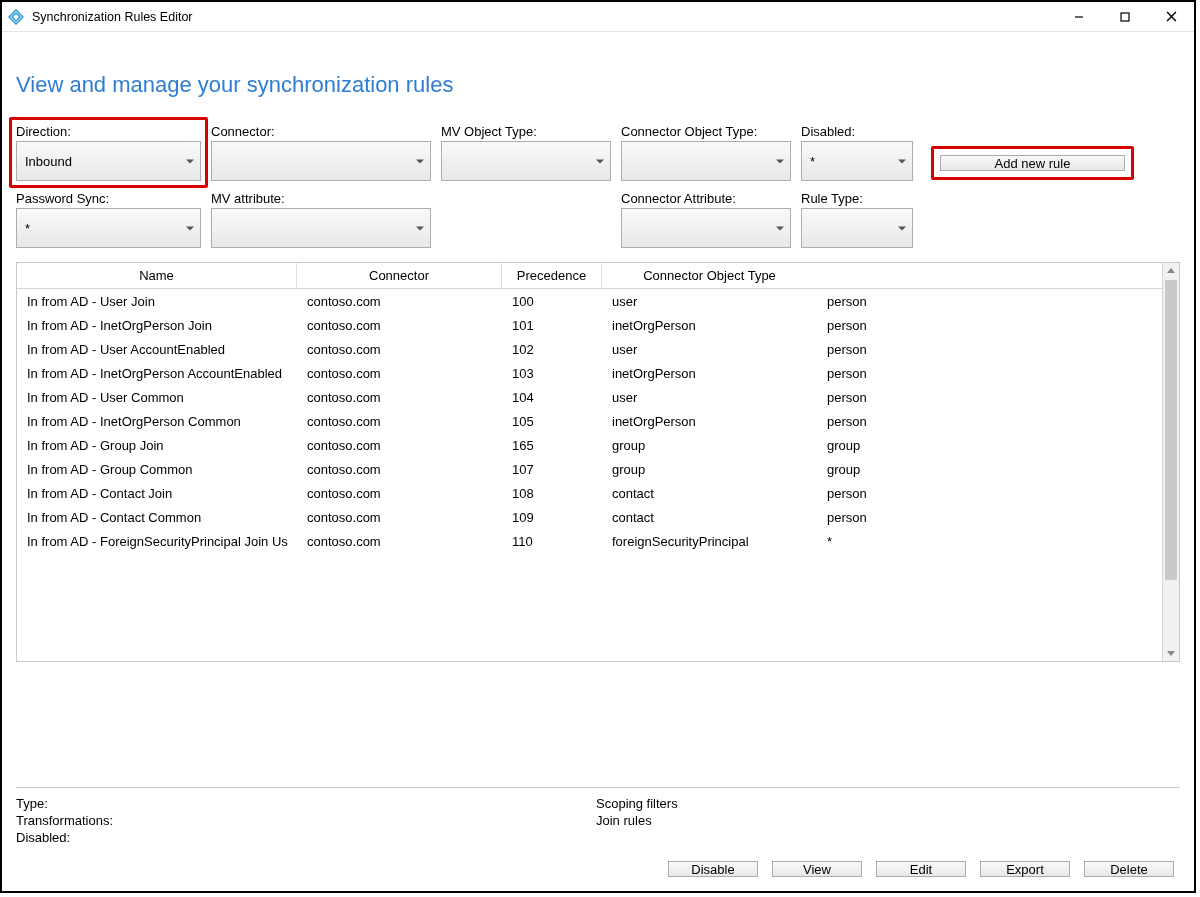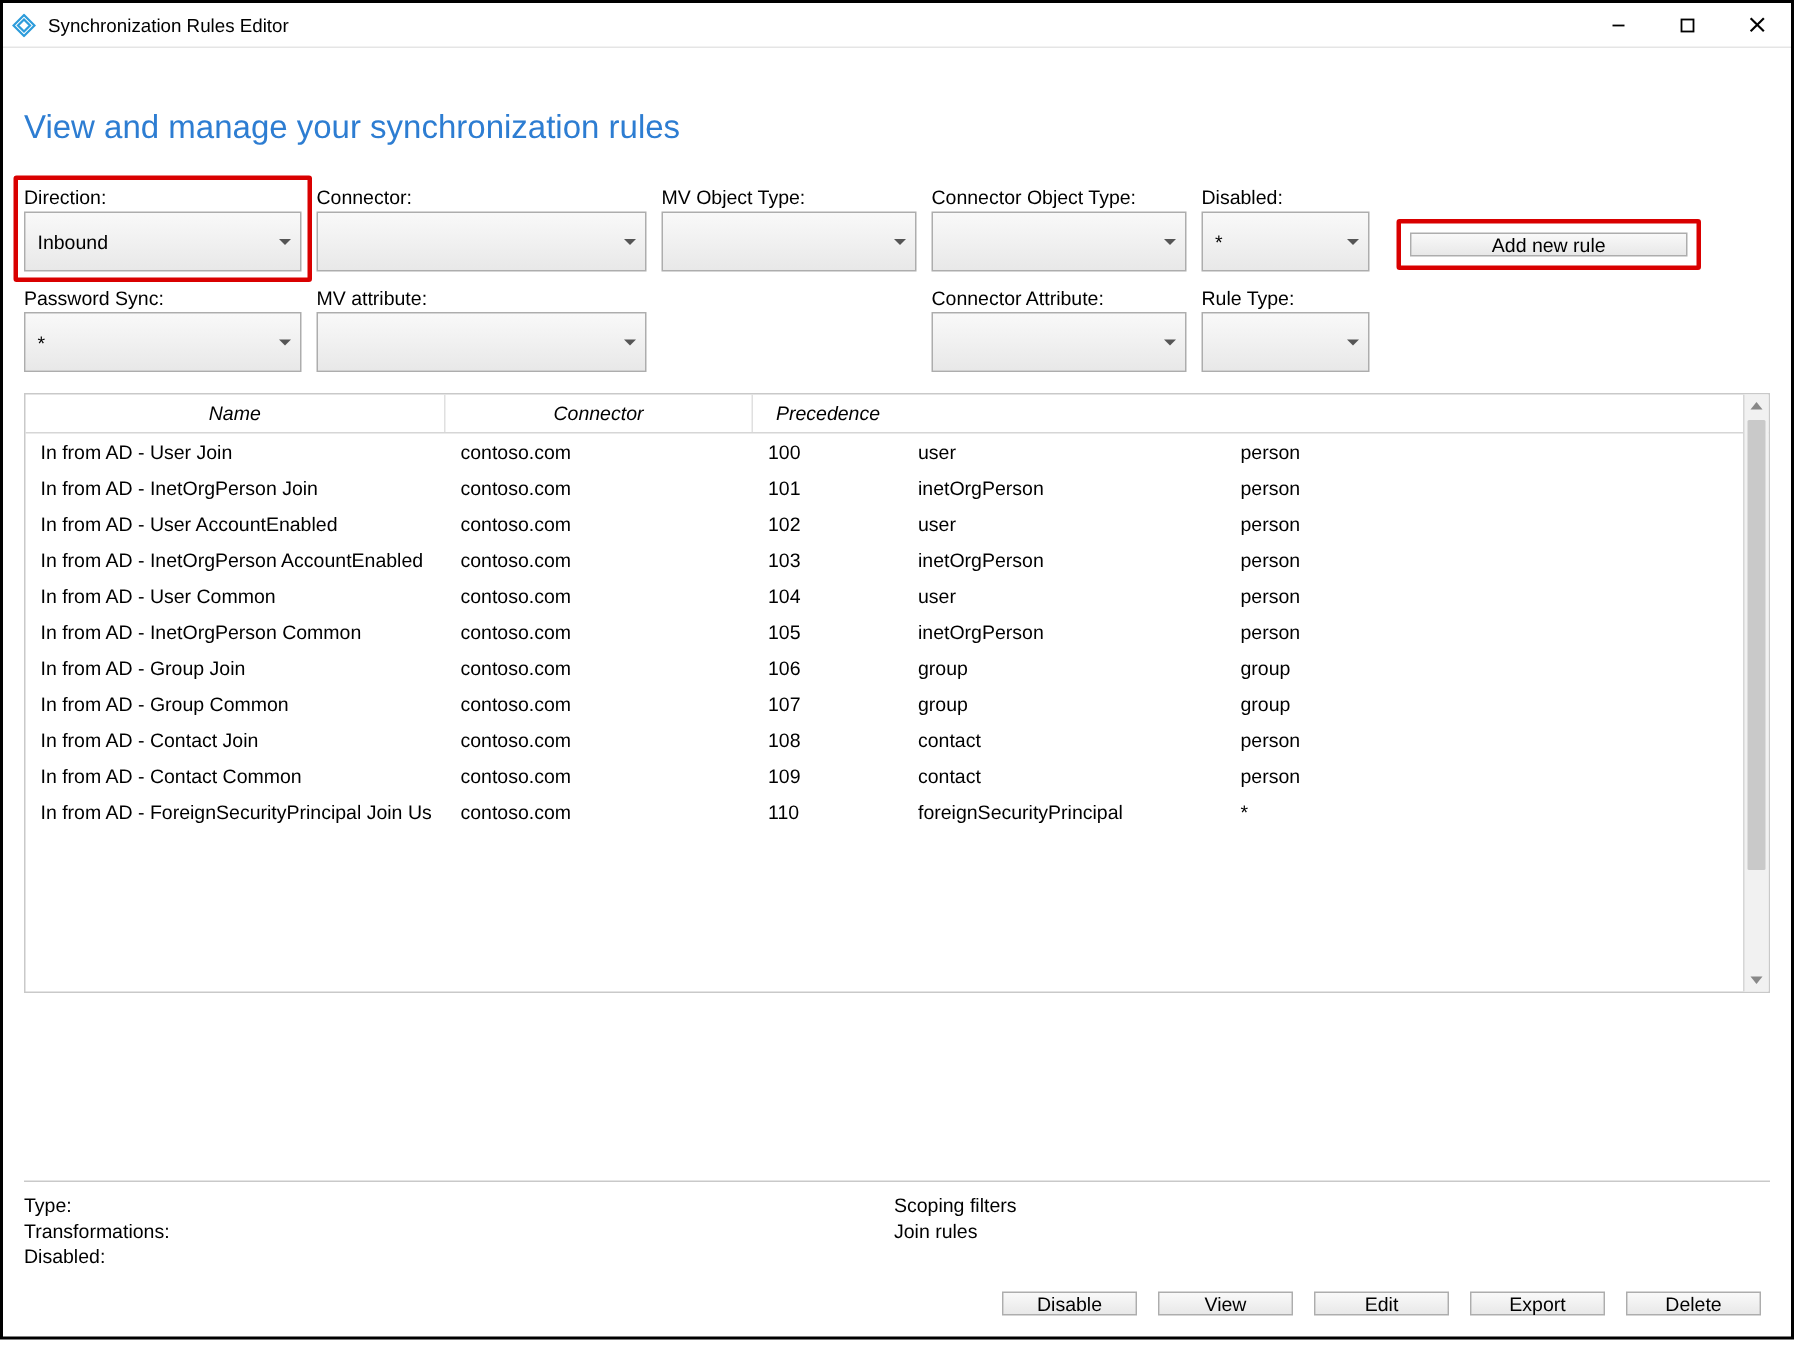--- a/index.html
+++ b/index.html
@@ -143,21 +143,20 @@
     border-bottom: 1px solid #d6d6d6;
     font-size: 13px;
   }
   .grid-header .hcell {
     text-align: center;
     border-right: 1px solid #e0e0e0;
     height: 100%;
     display: flex;
     align-items: center;
     justify-content: center;
-    font-style: italic;
   }
   .grid-header .hcell:last-child { border-right:none; }
   .grid-row {
     height: 24px;
     font-size: 13px;
   }
   .grid-row .cell {
     padding-left: 10px;
     white-space: nowrap;
     overflow: hidden;
@@ -292,20 +291,21 @@
           </div>
         </div>
       </div>
     </div>
 
     <div class="grid">
       <div class="grid-header" style="padding-right:17px;">
         <div class="hcell">Name</div>
         <div class="hcell">Connector</div>
         <div class="hcell">Precedence</div>
+        <div class="hcell">Connector Object Type</div>
       </div>
       <div class="grid-body" id="grid-body">
           <div class="grid-row">
             <div class="cell">In from AD - User Join</div>
             <div class="cell">contoso.com</div>
             <div class="cell">100</div>
             <div class="cell">user</div>
             <div class="cell">person</div>
           </div>
           <div class="grid-row">
@@ -339,21 +339,21 @@
           <div class="grid-row">
             <div class="cell">In from AD - InetOrgPerson Common</div>
             <div class="cell">contoso.com</div>
             <div class="cell">105</div>
             <div class="cell">inetOrgPerson</div>
             <div class="cell">person</div>
           </div>
           <div class="grid-row">
             <div class="cell">In from AD - Group Join</div>
             <div class="cell">contoso.com</div>
-            <div class="cell">106</div>
+            <div class="cell">165</div>
             <div class="cell">group</div>
             <div class="cell">group</div>
           </div>
           <div class="grid-row">
             <div class="cell">In from AD - Group Common</div>
             <div class="cell">contoso.com</div>
             <div class="cell">107</div>
             <div class="cell">group</div>
             <div class="cell">group</div>
           </div>

